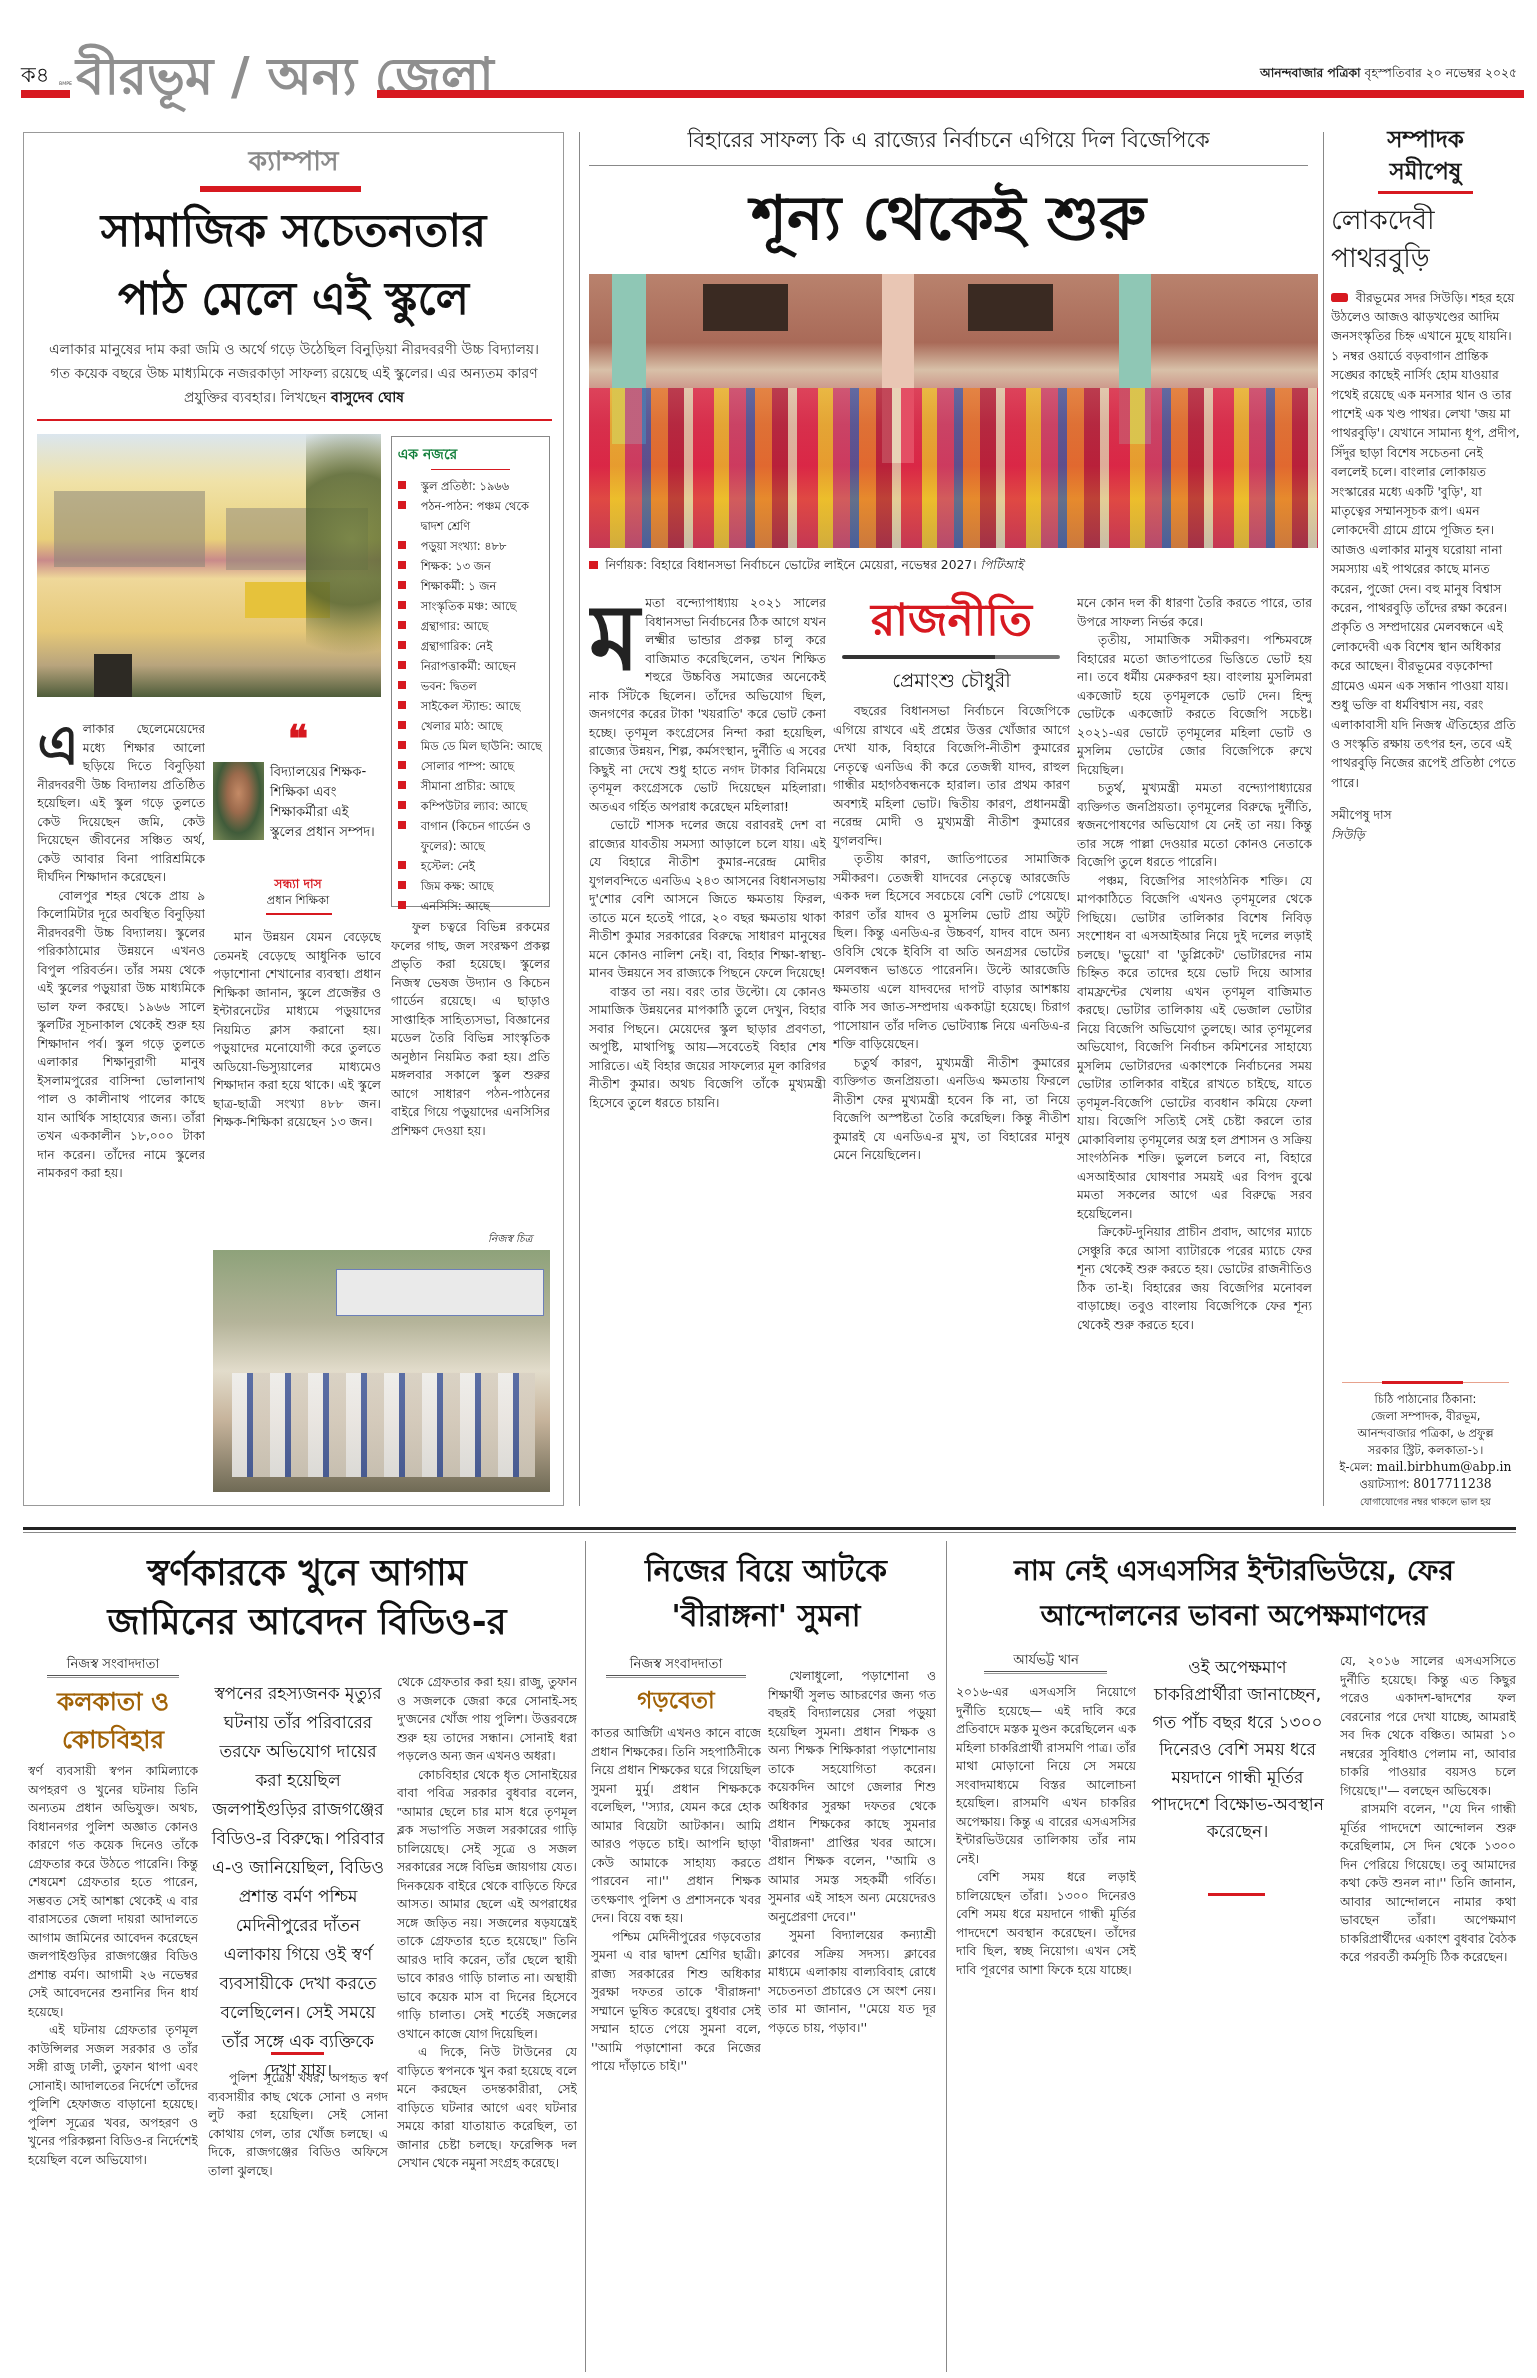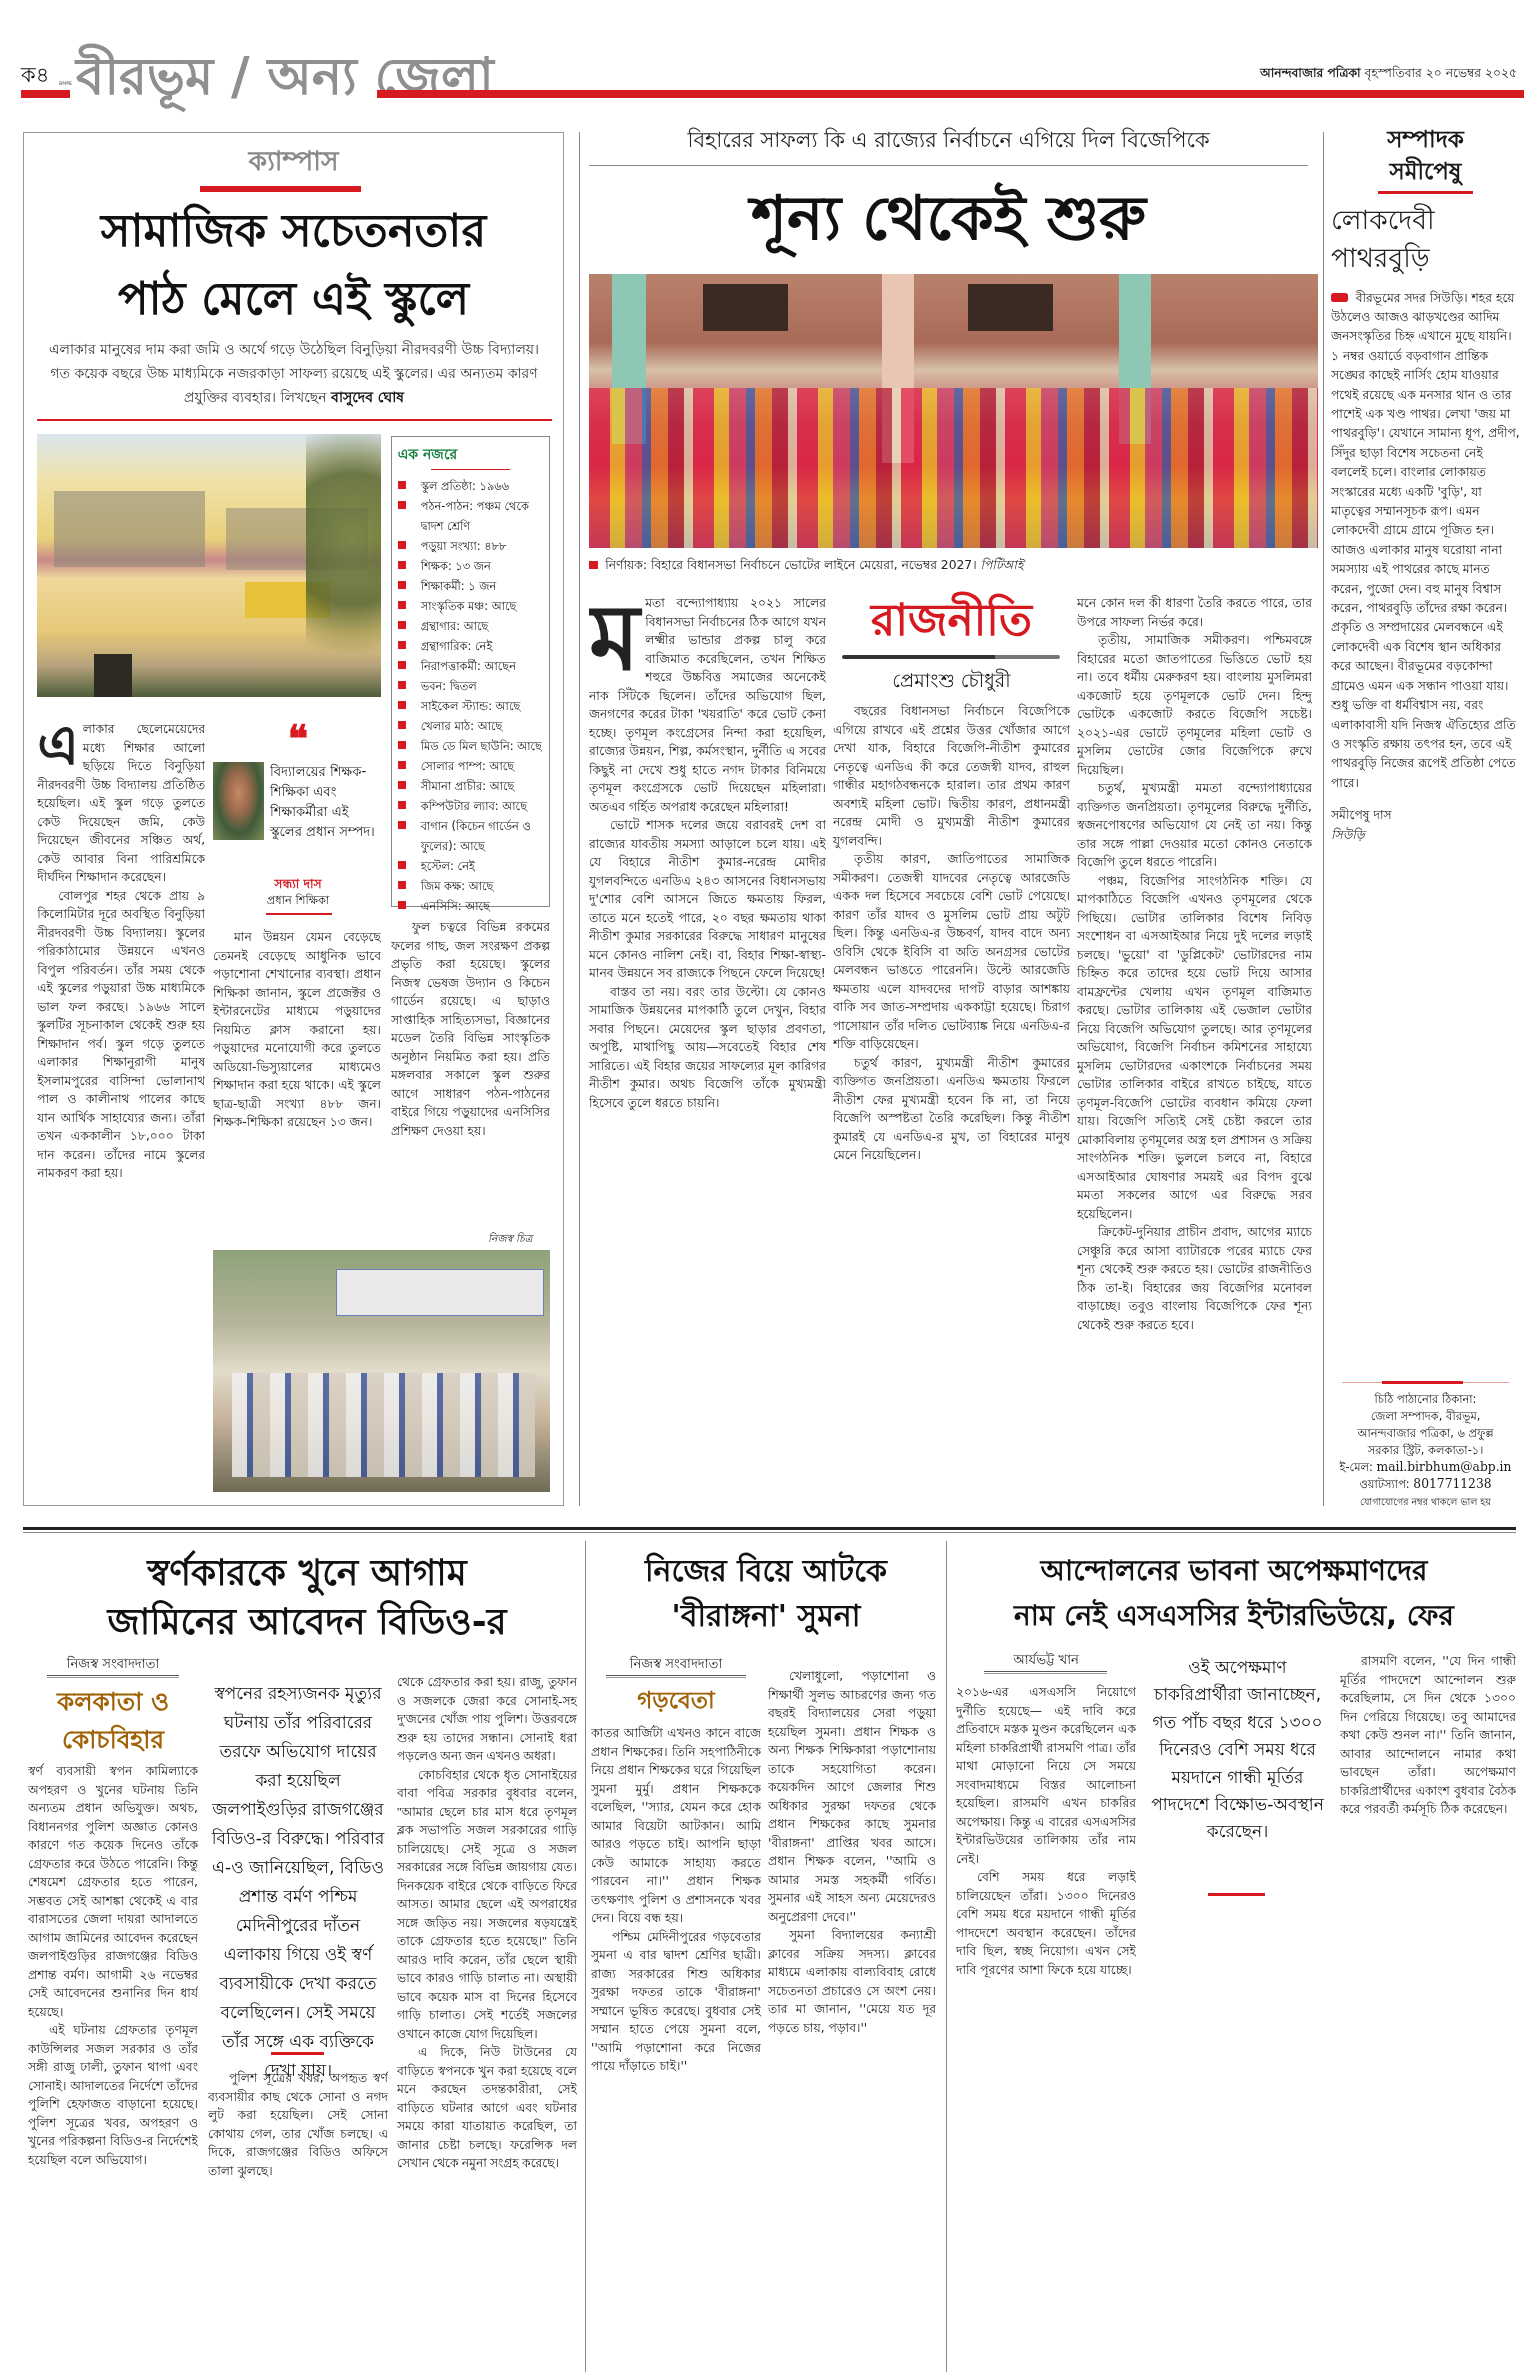--- a/index.html
+++ b/index.html
@@ -224,27 +224,28 @@
   <p>পশ্চিম মেদিনীপুরের গড়বেতার সুমনা এ বার দ্বাদশ শ্রেণির ছাত্রী। রাজ্য সরকারের শিশু অধিকার সুরক্ষা দফতর তাকে 'বীরাঙ্গনা' সম্মানে ভূষিত করেছে। বুধবার সেই সম্মান হাতে পেয়ে সুমনা বলে, ''আমি পড়াশোনা করে নিজের পায়ে দাঁড়াতে চাই।''</p>
 </div>
 <div class="abs body-text" style="left:768px;top:1667px;width:168px;height:700px;">
   <p>খেলাধুলো, পড়াশোনা ও শিক্ষার্থী সুলভ আচরণের জন্য গত বছরই বিদ্যালয়ের সেরা পড়ুয়া হয়েছিল সুমনা। প্রধান শিক্ষক ও অন্য শিক্ষক শিক্ষিকারা পড়াশোনায় তাকে সহযোগিতা করেন। কয়েকদিন আগে জেলার শিশু অধিকার সুরক্ষা দফতর থেকে প্রধান শিক্ষকের কাছে সুমনার 'বীরাঙ্গনা' প্রাপ্তির খবর আসে। প্রধান শিক্ষক বলেন, ''আমি ও আমার সমস্ত সহকর্মী গর্বিত। সুমনার এই সাহস অন্য মেয়েদেরও অনুপ্রেরণা দেবে।''</p>
   <p>সুমনা বিদ্যালয়ের কন্যাশ্রী ক্লাবের সক্রিয় সদস্য। ক্লাবের মাধ্যমে এলাকায় বাল্যবিবাহ রোধে সচেতনতা প্রচারেও সে অংশ নেয়। তার মা জানান, ''মেয়ে যত দূর পড়তে চায়, পড়াব।''</p>
 </div>
 
 <div class="vline" style="left:946px;top:1541px;height:831px;"></div>
 
 <div class="abs headline" style="left:952px;width:564px;top:1548px;font-size:28px;line-height:45px;">
+  <div>নাম নেই এসএসসির ইন্টারভিউয়ে, ফের</div>
   <div>আন্দোলনের ভাবনা অপেক্ষমাণদের</div>
-  <div>নাম নেই এসএসসির ইন্টারভিউয়ে, ফের</div>
 </div>
 <div class="abs dateline" style="left:956px;width:180px;top:1650px;">আর্যভট্ট খান</div>
 <div class="abs" style="left:984px;top:1671px;width:123px;height:2.8px;border-top:1.9px solid #555;border-bottom:0.9px solid #999;"></div>
 <div class="abs body-text" style="left:956px;top:1683px;width:180px;height:685px;">
   <span>২০১৬-এর এসএসসি নিয়োগে দুর্নীতি হয়েছে— এই দাবি করে প্রতিবাদে মস্তক মুণ্ডন করেছিলেন এক মহিলা চাকরিপ্রার্থী রাসমণি পাত্র। তাঁর মাথা মোড়ানো নিয়ে সে সময়ে সংবাদমাধ্যমে বিস্তর আলোচনা হয়েছিল। রাসমণি এখন চাকরির অপেক্ষায়। কিন্তু এ বারের এসএসসির ইন্টারভিউয়ের তালিকায় তাঁর নাম নেই।</span>
   <p>বেশি সময় ধরে লড়াই চালিয়েছেন তাঁরা। ১৩০০ দিনেরও বেশি সময় ধরে ময়দানে গান্ধী মূর্তির পাদদেশে অবস্থান করেছেন। তাঁদের দাবি ছিল, স্বচ্ছ নিয়োগ। এখন সেই দাবি পূরণের আশা ফিকে হয়ে যাচ্ছে।</p>
 </div>
 <div class="abs pull" style="left:1143px;top:1654px;width:189px;font-size:17px;line-height:27.4px;">ওই অপেক্ষমাণ চাকরিপ্রার্থীরা জানাচ্ছেন, গত পাঁচ বছর ধরে ১৩০০ দিনেরও বেশি সময় ধরে ময়দানে গান্ধী মূর্তির পাদদেশে বিক্ষোভ-অবস্থান করেছেন।</div>
 <div class="abs redbar" style="left:1208px;top:1893px;width:57px;height:2.8px;"></div>
 <div class="abs body-text" style="left:1340px;top:1652px;width:176px;height:715px;">
+  <span>যে, ২০১৬ সালের এসএসসিতে দুর্নীতি হয়েছে। কিন্তু এত কিছুর পরেও একাদশ-দ্বাদশের ফল বেরনোর পরে দেখা যাচ্ছে, আমরাই সব দিক থেকে বঞ্চিত। আমরা ১০ নম্বরের সুবিধাও পেলাম না, আবার চাকরি পাওয়ার বয়সও চলে গিয়েছে।''— বলছেন অভিষেক।</span>
   <p>রাসমণি বলেন, ''যে দিন গান্ধী মূর্তির পাদদেশে আন্দোলন শুরু করেছিলাম, সে দিন থেকে ১৩০০ দিন পেরিয়ে গিয়েছে। তবু আমাদের কথা কেউ শুনল না।'' তিনি জানান, আবার আন্দোলনে নামার কথা ভাবছেন তাঁরা। অপেক্ষমাণ চাকরিপ্রার্থীদের একাংশ বুধবার বৈঠক করে পরবর্তী কর্মসূচি ঠিক করেছেন।</p>
 </div>
 
 
 </body></html>

